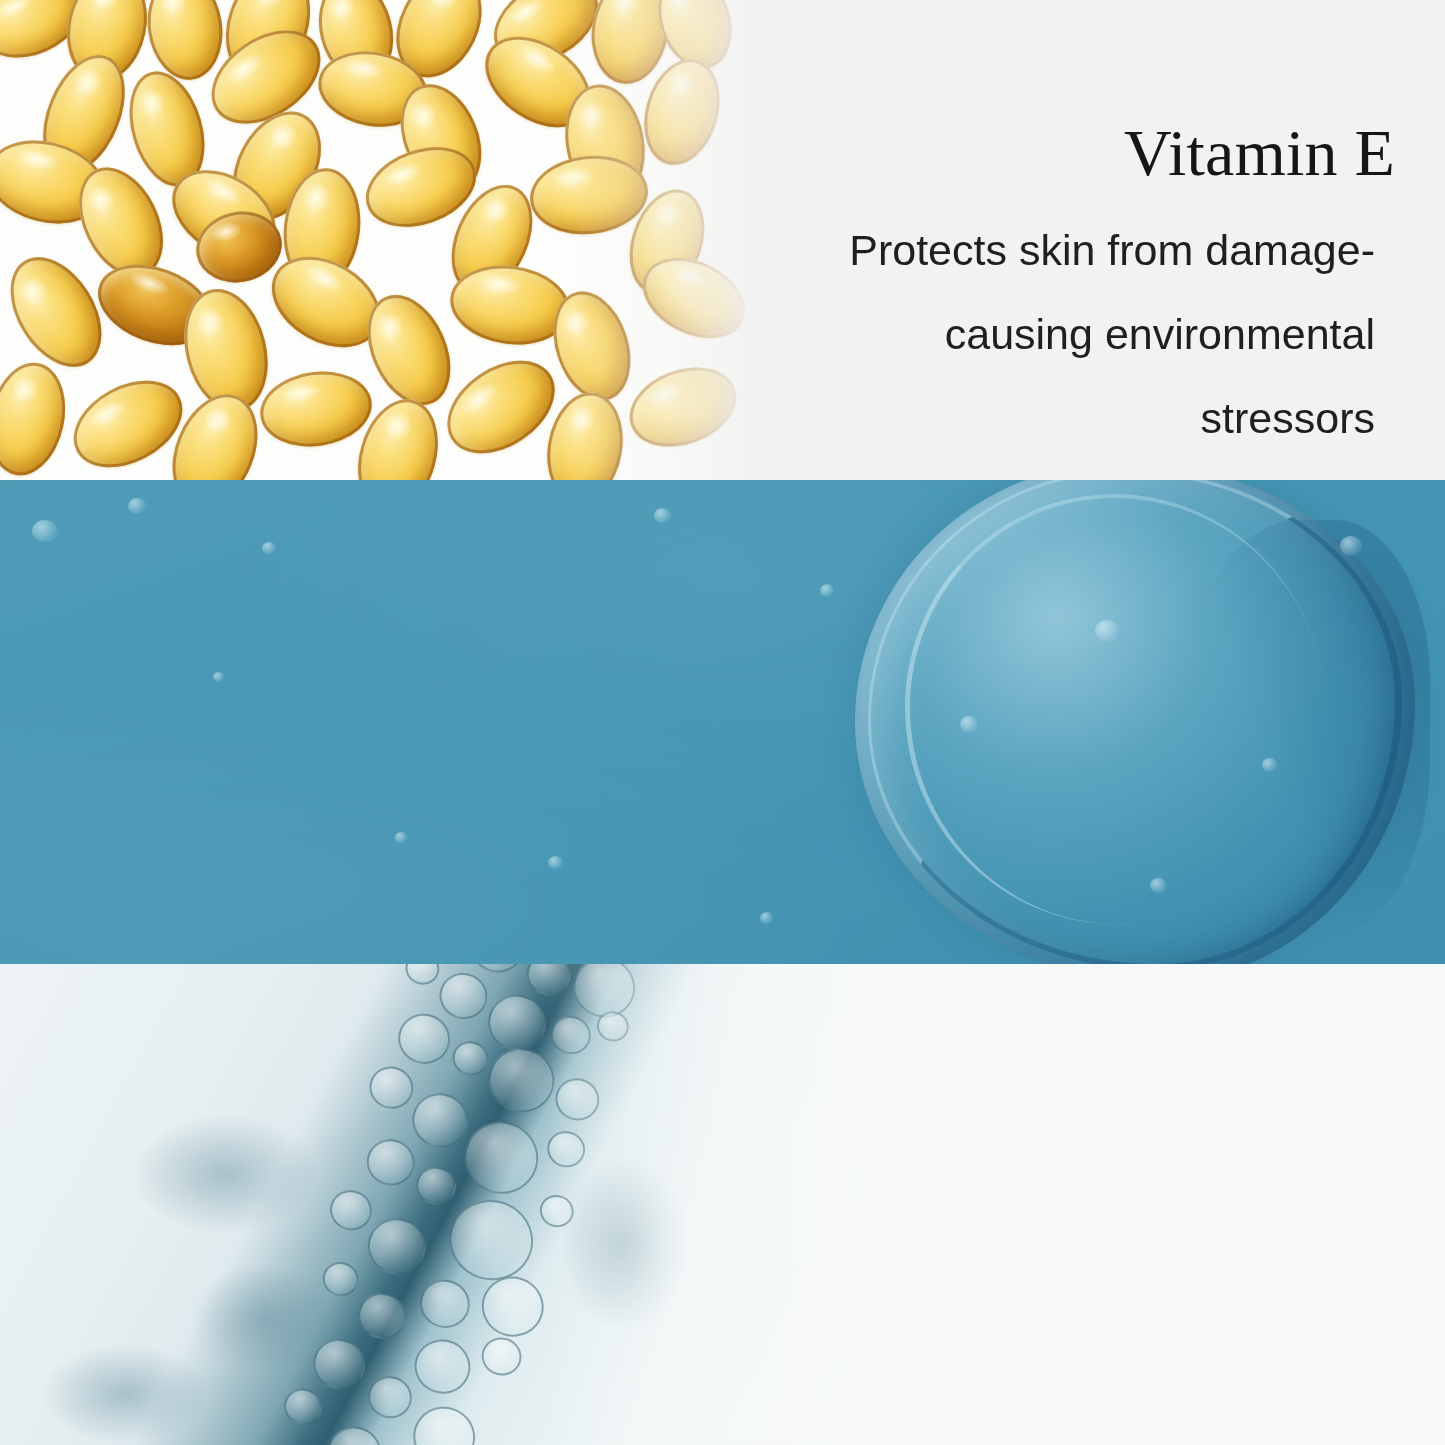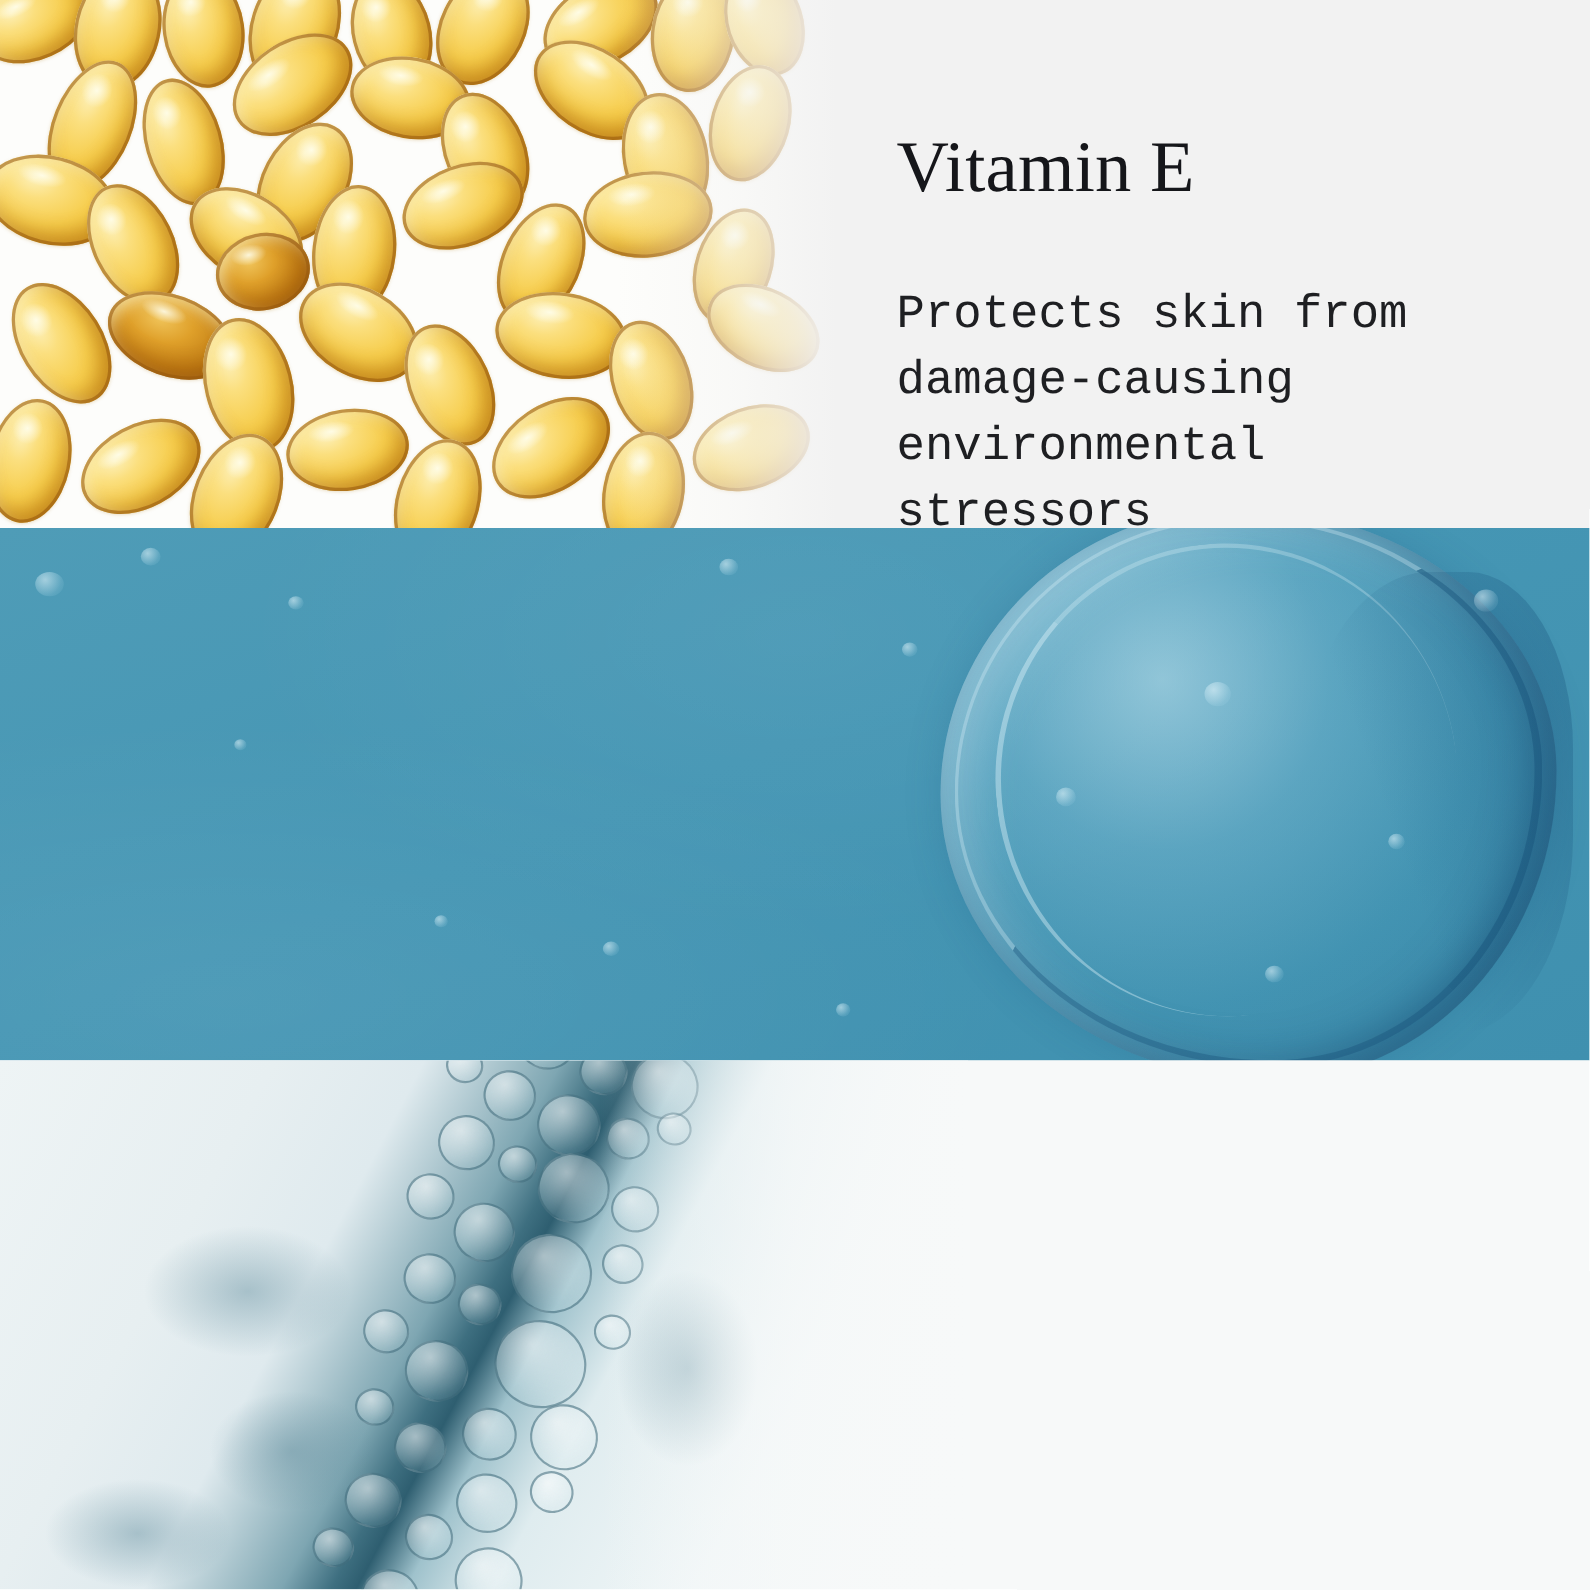--- a/index.html
+++ b/index.html
@@ -154,37 +154,37 @@
     border:2px solid rgba(58,102,118,0.55);
     background:radial-gradient(circle at 34% 30%, rgba(255,255,255,0.55), rgba(215,236,241,0.12) 70%, rgba(215,236,241,0) 100%);
   }
   .smudge {
     position:absolute;
     border-radius:50%;
     background:radial-gradient(ellipse at center, rgba(96,140,156,0.45), rgba(96,140,156,0) 70%);
   }
 
   
-  .text-block { position:absolute; }
+  .text-block { position:absolute;text-align:right; }
   .ingredient-title {
     font-family:"Liberation Serif", serif;
     font-weight:400;
     letter-spacing:0.2px;
     color:#15161a;
   }
   .ingredient-desc {
     font-family:"Liberation Sans", sans-serif;
     font-weight:300;
     color:#1e1f22;
   }
 
   .tb-vitamin-e { left:815px; top:118px; width:580px; }
   .tb-vitamin-e .ingredient-title { font-size:66px; line-height:70px; }
   .tb-vitamin-e .ingredient-desc {
-    margin-top:68px; font-size:43px; line-height:60px; max-width:560px;font-family:Liberation Mono, monospace;
+    margin-top:20px; font-size:43px; line-height:84px; max-width:560px;
   }
 </style>
 </head>
 <body>
 
 <div id="infographic">
 
   <section class="panel-vitamin-e">
 
     <div class="capsule-photo">

